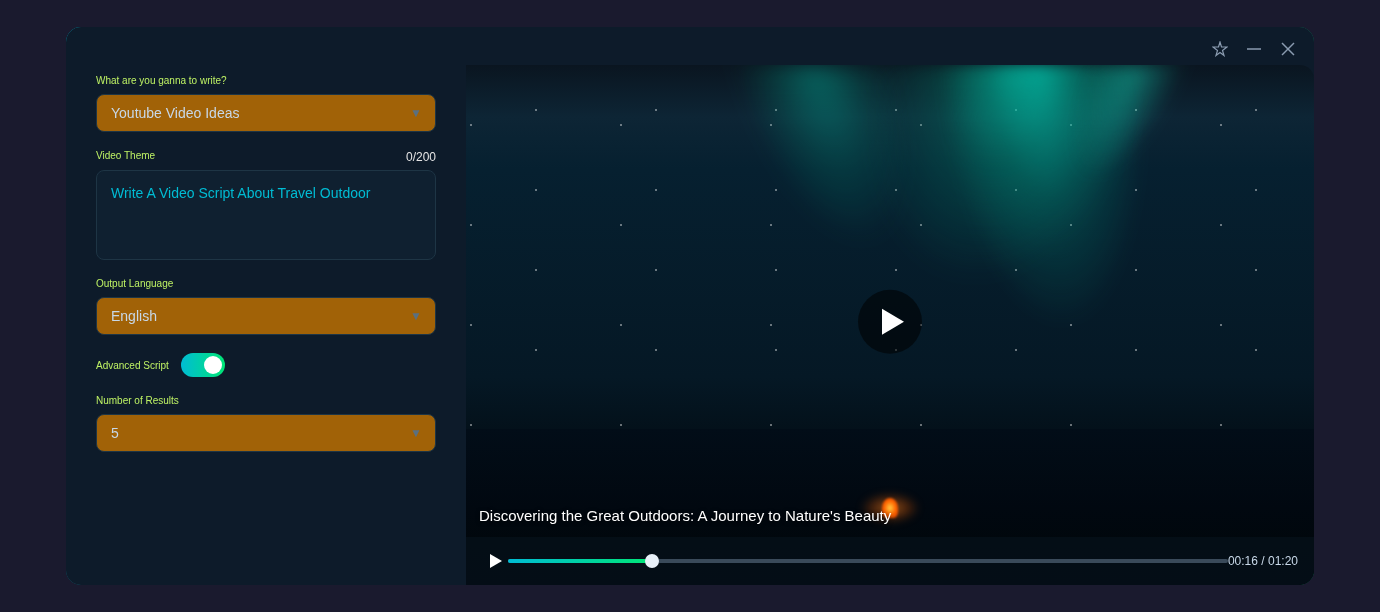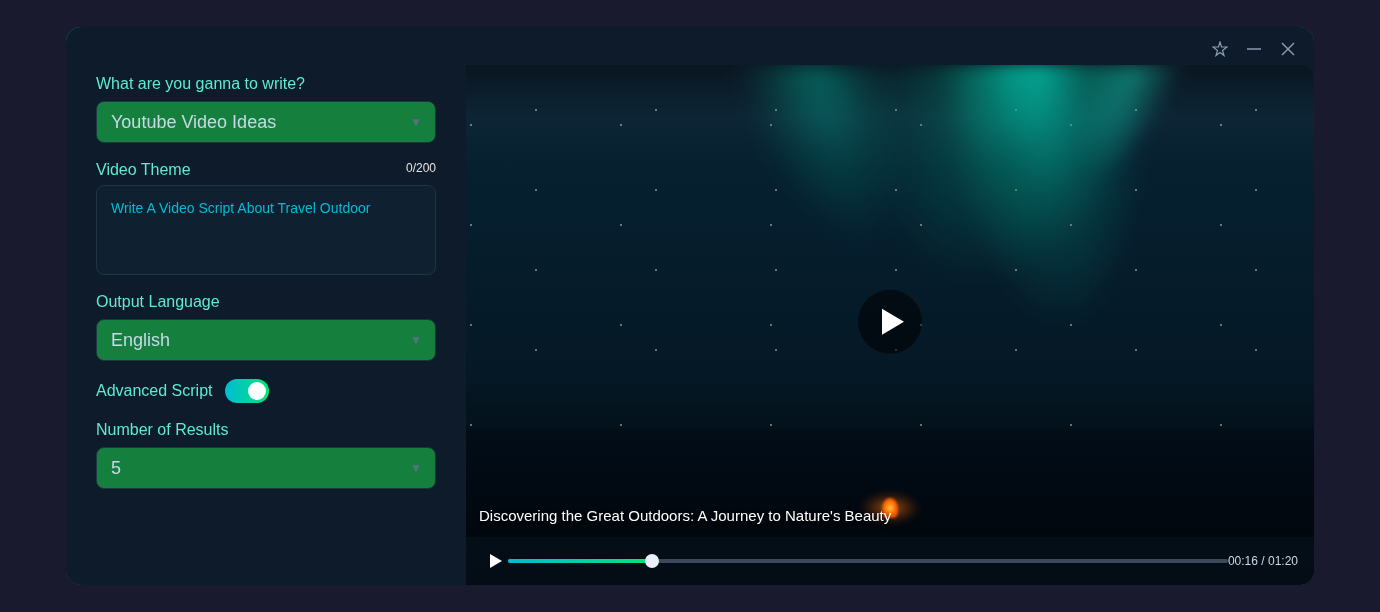--- a/index.html
+++ b/index.html
@@ -69,22 +69,22 @@
       width: 400px;
       flex-shrink: 0;
       padding: 10px 30px 20px;
       display: flex;
       flex-direction: column;
       gap: 18px;
       overflow-y: auto;
     }
 
     .field-label {
-      font-size: 16px;
-      color: #5eead4;
+      font-size: 10px;
+      color: #bef264;
       margin-bottom: 8px;
       font-weight: 400;
     }
 
     .field-label-row {
       display: flex;
       justify-content: space-between;
       align-items: flex-start;
       margin-bottom: 6px;
     }
@@ -93,26 +93,26 @@
       font-size: 12px;
       color: #e5e5e5;
     }
 
     .select-wrapper {
       position: relative;
     }
 
     .custom-select {
       width: 100%;
-      background: #15803d;
+      background: #a16207;
       border: 1px solid #1e3545;
       border-radius: 8px;
       padding: 10px 27px 10px 14px;
       color: #c8d8e8;
-      font-size: 18px;
+      font-size: 14px;
       appearance: none;
       cursor: pointer;
       outline: none;
     }
 
     .select-arrow {
       position: absolute;
       right: 14px;
       top: 50%;
       transform: translateY(-50%);

